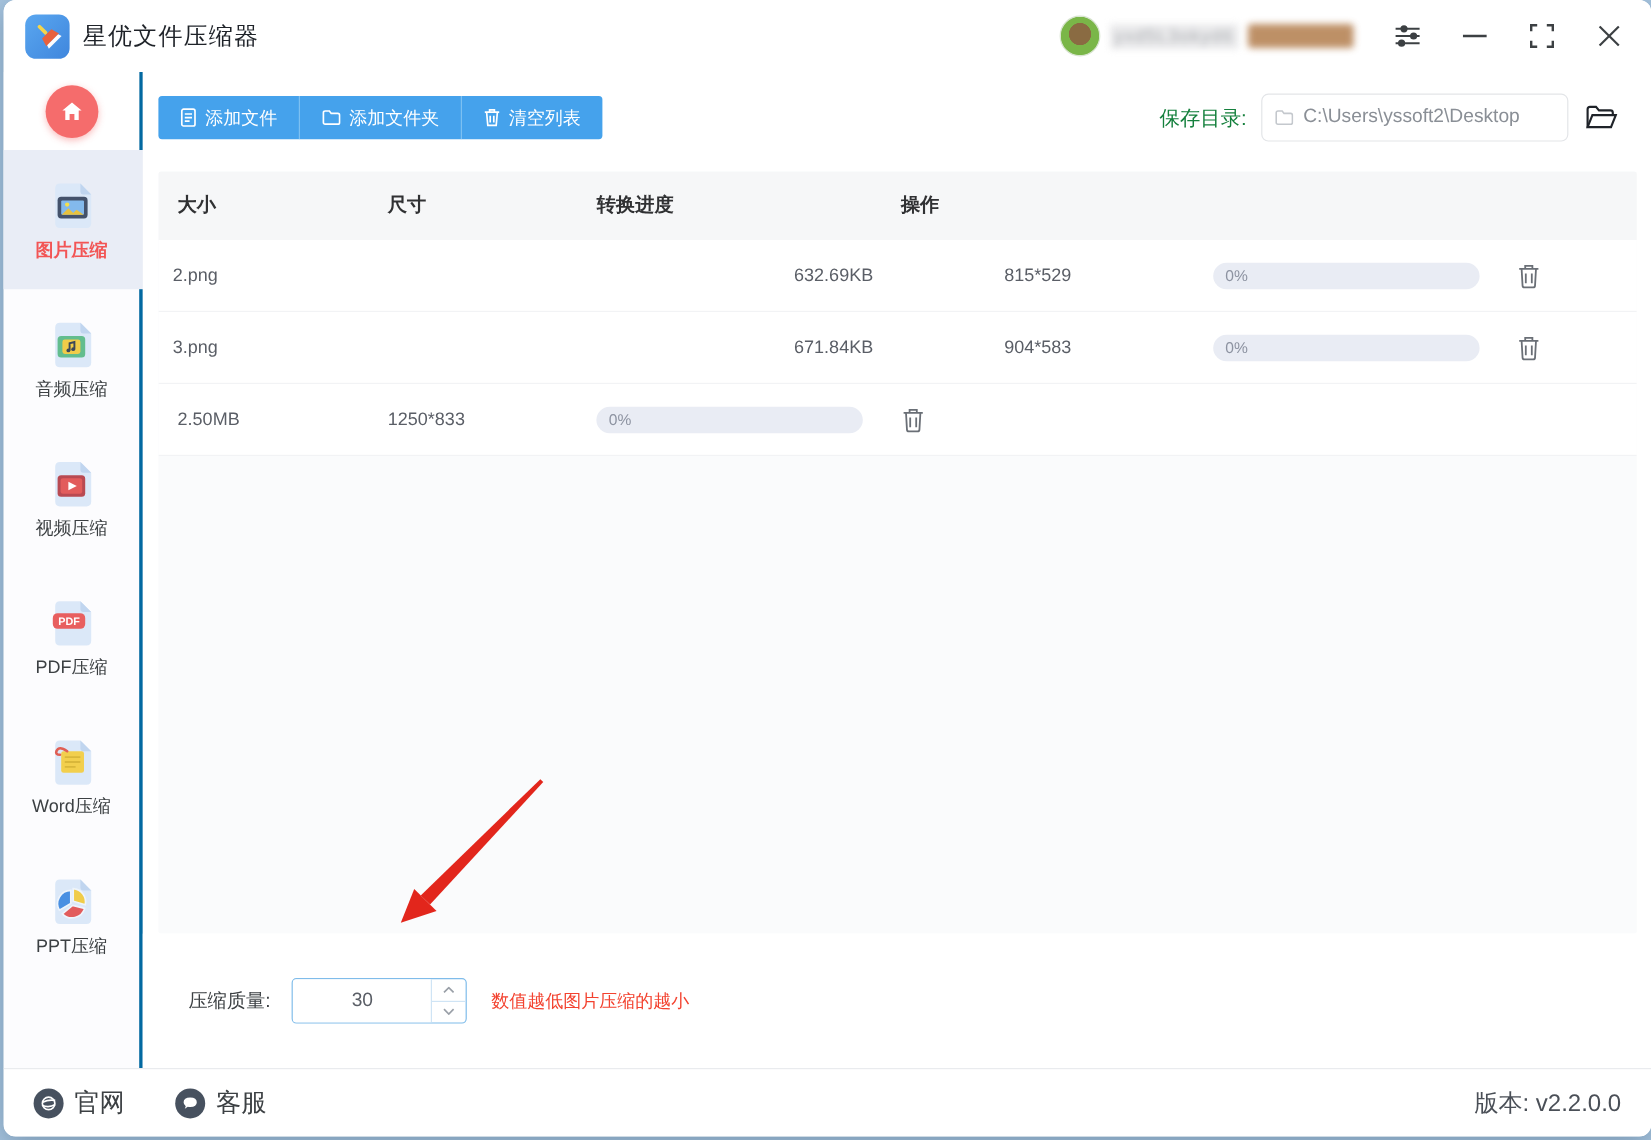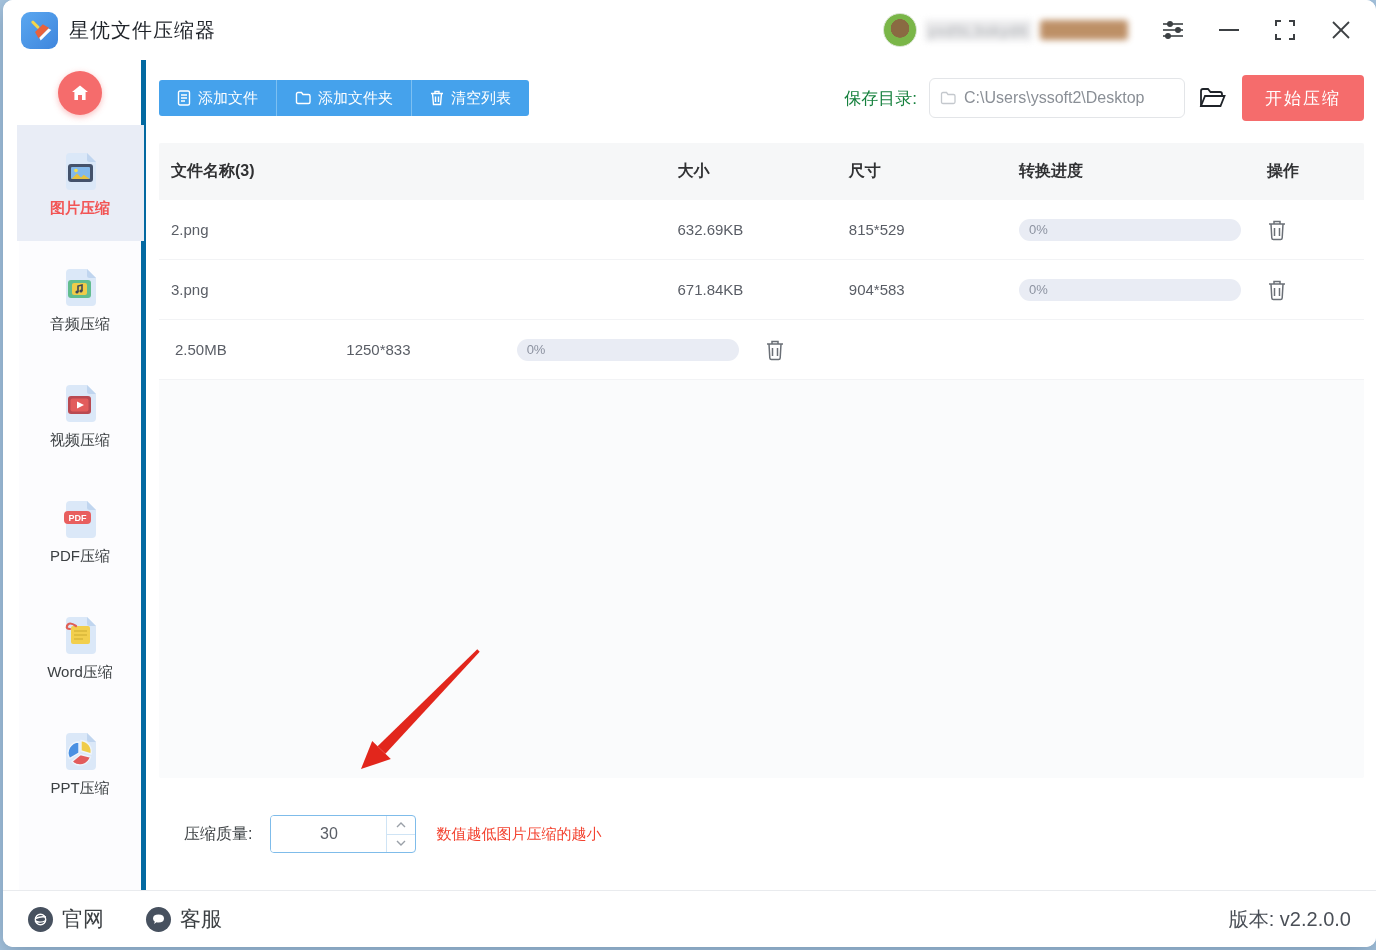--- a/index.html
+++ b/index.html
@@ -13,21 +13,21 @@
   .tb-right { margin-left:auto; display:flex; align-items:center; }
   .avatar { width:34px; height:34px; border-radius:50%; background:radial-gradient(circle at 50% 45%, #8a6b42 0 38%, #7ab648 40%); border:1px solid #d8e4d0; overflow:hidden; }
   .user-mask { display:flex; align-items:center; gap:8px; margin:0 26px 0 8px; filter:blur(3px); opacity:.75; }
   .user-mask .uname { font-size:15px; color:#8f9399; background:#e3e3e5; padding:2px 4px; letter-spacing:1px; }
   .user-badge { width:88px; height:20px; border-radius:3px; background:#a86b34; }
   .win-ctl { display:flex; align-items:center; gap:30px; margin-left:6px; }
   .ctl-btn { width:26px; height:26px; display:flex; align-items:center; justify-content:center; cursor:pointer; }
 
   
   .app-body { position:absolute; top:60px; bottom:57px; left:0; right:0; display:flex; }
-  .sidebar { width:127px; background:#fcfcfe; border-right:5px solid #0369a1; display:flex; flex-direction:column; align-items:center;margin-left:16px; }
+  .sidebar { width:116px; background:#fcfcfe; border-right:3px solid #0369a1; display:flex; flex-direction:column; align-items:center; }
   .home-wrap { height:65px; display:flex; align-items:center; justify-content:center; width:100%; background:#fff; }
   .home-btn { width:44px; height:44px; border-radius:50%; background:#f56c6c; display:flex; align-items:center; justify-content:center; box-shadow:0 2px 6px rgba(245,108,108,.45); cursor:pointer; }
   .side-item { width:127px; height:116px; display:flex; flex-direction:column; align-items:center; justify-content:center; gap:6px; cursor:pointer; }
   .side-item .lbl { font-size:15px; color:#3c4043; }
   .side-item.active { background:#e9edf6; }
   .side-item.active .lbl { color:#f25555; font-weight:bold; }
 
   .main { flex:1; position:relative; background:#fff; }
 
   
@@ -249,26 +249,24 @@
             <path d="M1.5 3 q0-1.5 1.5-1.5 h3.5 l1.5 2 h5.5 q1.5 0 1.5 1.5 v6 q0 1.5 -1.5 1.5 H3 q-1.5 0-1.5-1.5 z"></path>
           </svg>
           <span class="path-text">C:\Users\yssoft2\Desktop</span>
         </div>
         <div class="browse-icon">
           <svg width="27" height="22" viewBox="0 0 27 22" fill="none" stroke="#1f2329" stroke-width="1.8">
             <path d="M2 19 V4 q0-2 2-2 h5 l2.5 3 H21 q2 0 2 2 v2"></path>
             <path d="M2 19 L6 9 h19.5 L21.5 19 z"></path>
           </svg>
         </div>
-        <button class="start-btn">开始压缩</button>
       </div>
 
       <div class="table-card">
         <div class="thead">
-          <div class="col-name">文件名称(3)</div>
           <div class="col-size">大小</div>
           <div class="col-dim">尺寸</div>
           <div class="col-prog">转换进度</div>
           <div class="col-op">操作</div>
         </div>
 
         <div>
 
             <div class="trow">
               <div class="col-name">2.png</div>

